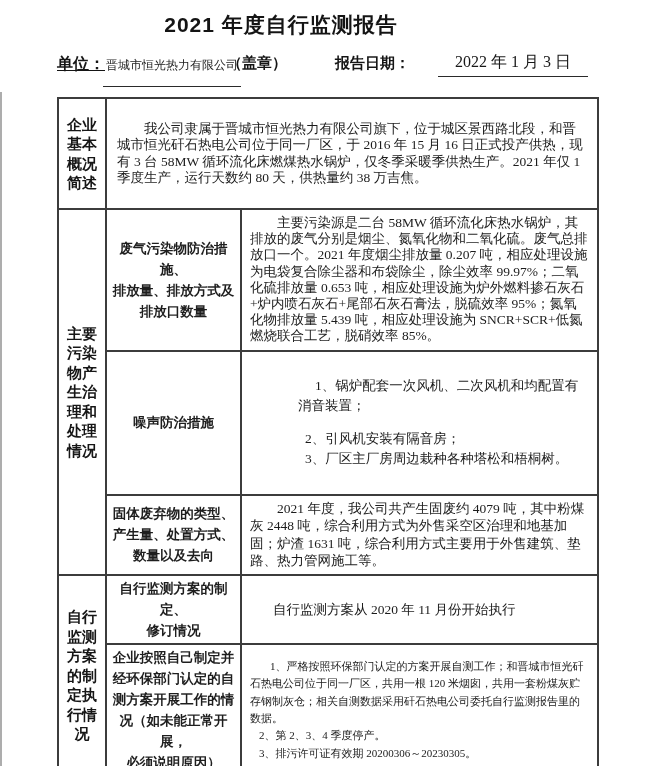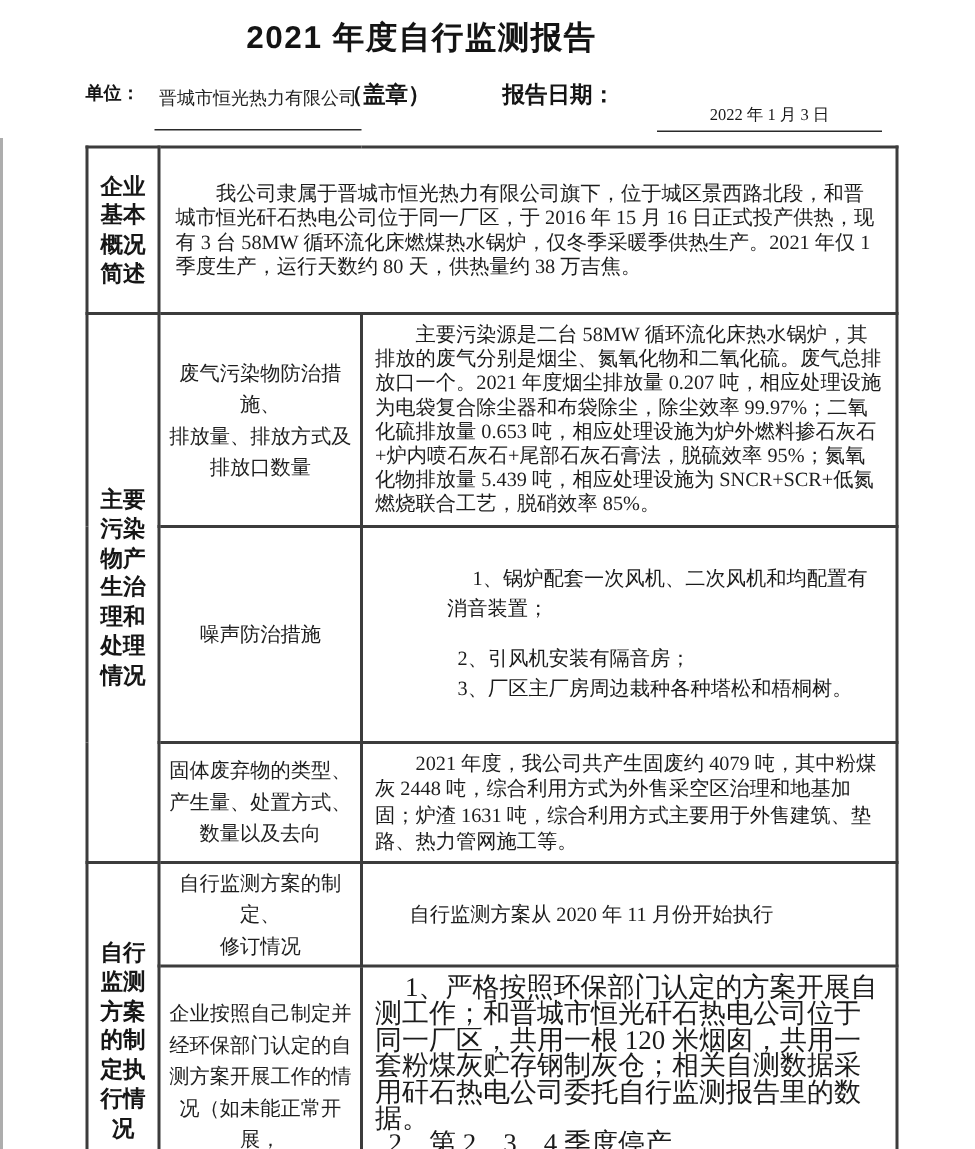--- a/index.html
+++ b/index.html
@@ -19,59 +19,59 @@
     text-align: center;
     font-family: "Liberation Sans", "DejaVu Sans", sans-serif;
     font-weight: bold; font-size: 21px; letter-spacing: 1px;
     color: #141414;
   }
   .info-row {
     position: absolute; top: 52px; left: 57px; width: 543px; height: 24px;
     font-size: 15px;
   }
   .hei { font-family: "Liberation Sans", "DejaVu Sans", sans-serif; font-weight: bold; color: #151515; }
-  .unit-label { position: absolute; left: 0; top: 2px; font-size: 12px; }
+  .unit-label { position: absolute; left: 0; top: 2px; font-size: 16px; text-decoration: underline; }
   .unit-value {
     position: absolute; left: 46px; top: 5px; font-size: 12px;
     border-bottom: 1px solid #2a2a2a; padding: 0 3px 12px 3px; color: #222;
   }
   .seal-note { position: absolute; left: 170px; top: 2px; font-size: 15px; }
   .date-label { position: absolute; left: 278px; top: 2px; font-size: 15px; }
   .date-value {
-    position: absolute; left: 381px; top: 17px; width: 150px;
-    text-align: center; font-size: 11px;
+    position: absolute; left: 381px; top: 0; width: 150px;
+    text-align: center; font-size: 16px;
     border-bottom: 1.5px solid #2a2a2a; padding-bottom: 3px; color: #181818;
   }
   table.report {
     position: absolute; left: 57px; top: 97px; width: 540px;
     border-collapse: collapse; table-layout: fixed;
   }
   table.report td {
     border: 2px solid #3c3c3c; vertical-align: middle;
     background: #ffffff;
   }
   .vhead {
     font-family: "Liberation Sans", "DejaVu Sans", sans-serif;
     font-weight: bold; font-size: 15px; color: #161616;
     text-align: center; white-space: pre-line; line-height: 19.5px;
   }
   .clabel {
     text-align: center; font-size: 13.5px; line-height: 21px;
-    white-space: pre-line; color: #1e1e1e; padding: 2px;
+    white-space: pre-line; color: #1e1e1e; padding: 2px; font-weight: bold;
   }
   .ctext { font-size: 13.5px; color: #1c1c1c; }
   .ctext-overview { line-height: 16.5px; padding: 8px 12px 8px 10px; text-indent: 27px; }
   .ctext-gas { line-height: 16.2px; padding: 5px 9px 5px 8px; text-indent: 27px; }
   .ctext-solid { line-height: 17.6px; padding: 4px 9px 4px 8px; text-indent: 27px; }
   .ctext-plan { padding-left: 31px; line-height: 17px; }
   .noise-cell { padding: 6px 9px 6px 8px; line-height: 20px; }
   .noise-item { font-size: 13.5px; text-indent: 7px; margin-left: 48px; }
   .noise-item.first { text-indent: 17px; margin-bottom: 13px; }
   .exec-cell { padding: 5px 9px 5px 8px; line-height: 17.4px; }
-  .exec-item { font-size: 18px; text-indent: 20px; }
+  .exec-item { font-size: 11px; text-indent: 20px; }
   .exec-item.rest { text-indent: 9px; }
 </style>
 </head>
 <body>
 
 <div class="edge-left"></div>
 
 <h1 class="doc-title">2021 年度自行监测报告</h1>
 
 <div class="info-row">

